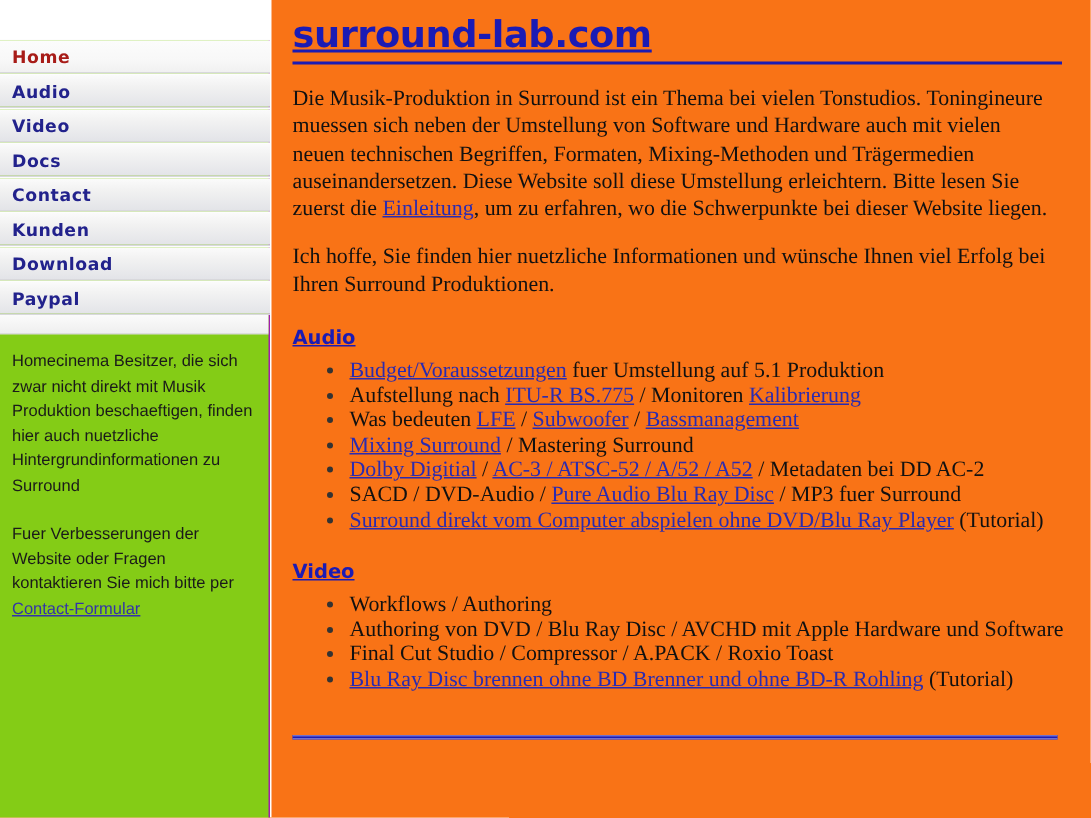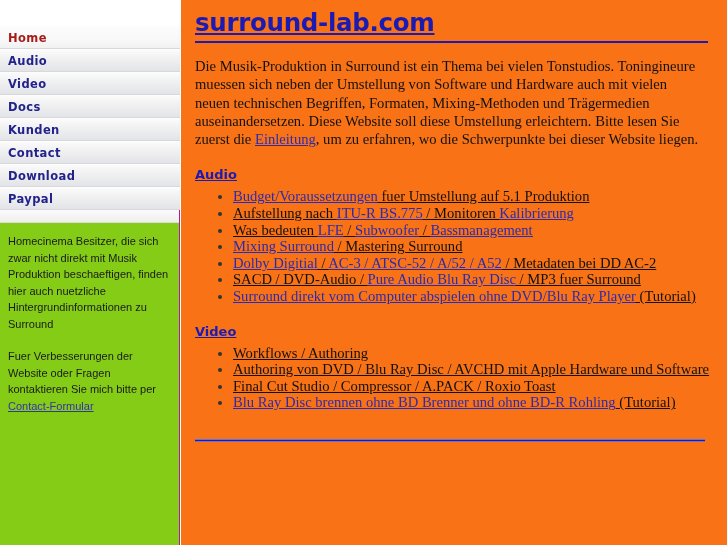--- a/index.html
+++ b/index.html
@@ -130,21 +130,20 @@
   ul.linklist {
     margin: 5px 0 0 0;
     padding: 0 0 0 38px;
     list-style: disc;
   }
   ul.linklist li {
     font-family: "Liberation Serif", serif;
     font-size: 14.6px;
     line-height: 16.6px;
     color: #111111;
-    text-decoration: underline;
   }
   ul.linklist li::marker {
     color: #333;
   }
   #bottom-rule {
     margin: 28px 0 0 0;
     width: 510px;
     height: 3px;
     background: #1b1bb4;
     border-top: 1px solid #6f6fd0;
@@ -156,38 +155,39 @@
 <body>
 
 <div id="page">
 
   <div id="sidebar">
     <div id="nav">
         <a href="#" class="nav-item active">Home</a>
         <a href="#" class="nav-item">Audio</a>
         <a href="#" class="nav-item">Video</a>
         <a href="#" class="nav-item">Docs</a>
+        <a href="#" class="nav-item">Contact</a>
         <a href="#" class="nav-item">Kunden</a>
-        <a href="#" class="nav-item">Contact</a>
         <a href="#" class="nav-item">Download</a>
         <a href="#" class="nav-item">Paypal</a>
       </div>
     <div id="nav-tail"></div>
     <div id="side-text">
       <p>Homecinema Besitzer, die sich zwar nicht direkt mit Musik Produktion beschaeftigen, finden hier auch nuetzliche Hintergrundinformationen zu Surround</p>
       <p><span>Fuer Verbesserungen der Website oder Fragen kontaktieren Sie mich bitte per </span><a href="#">Contact-Formular</a></p>
     </div>
   </div>
 
   <div id="main">
 
     <a href="#" id="site-title">surround-lab.com</a>
 
     <p class="para"><span>Die Musik-Produktion in Surround ist ein Thema bei vielen Tonstudios. Toningineure muessen sich neben der Umstellung von Software und Hardware auch mit vielen neuen technischen Begriffen, Formaten, Mixing-Methoden und Trägermedien auseinandersetzen. Diese Website soll diese Umstellung erleichtern. Bitte lesen Sie zuerst die </span><a href="#">Einleitung</a><span>, um zu erfahren, wo die Schwerpunkte bei dieser Website liegen.</span></p>
 
+    <p class="para">Ich hoffe, Sie finden hier nuetzliche Informationen und wünsche Ihnen viel Erfolg bei Ihren Surround Produktionen.</p>
 
     <div id="sections"><a href="#" class="sec-head">Audio</a><ul class="linklist">
           <li class="li-txt"><a href="#">Budget/Voraussetzungen</a><span> fuer Umstellung auf 5.1 Produktion</span></li>
           <li class="li-txt"><span>Aufstellung nach </span><a href="#">ITU-R BS.775</a><span> / Monitoren </span><a href="#">Kalibrierung</a></li>
           <li class="li-txt"><span>Was bedeuten </span><a href="#">LFE</a><span> / </span><a href="#">Subwoofer</a><span> / </span><a href="#">Bassmanagement</a></li>
           <li class="li-txt"><a href="#">Mixing Surround</a><span> / Mastering Surround</span></li>
           <li class="li-txt"><a href="#">Dolby Digitial</a><span> / </span><a href="#">AC-3 / ATSC-52 / A/52 / A52</a><span> / Metadaten bei DD AC-2</span></li>
           <li class="li-txt"><span>SACD / DVD-Audio / </span><a href="#">Pure Audio Blu Ray Disc</a><span> / MP3 fuer Surround</span></li>
           <li class="li-txt"><a href="#">Surround direkt vom Computer abspielen ohne DVD/Blu Ray Player</a><span> (Tutorial)</span></li>
         </ul><a href="#" class="sec-head">Video</a><ul class="linklist">

